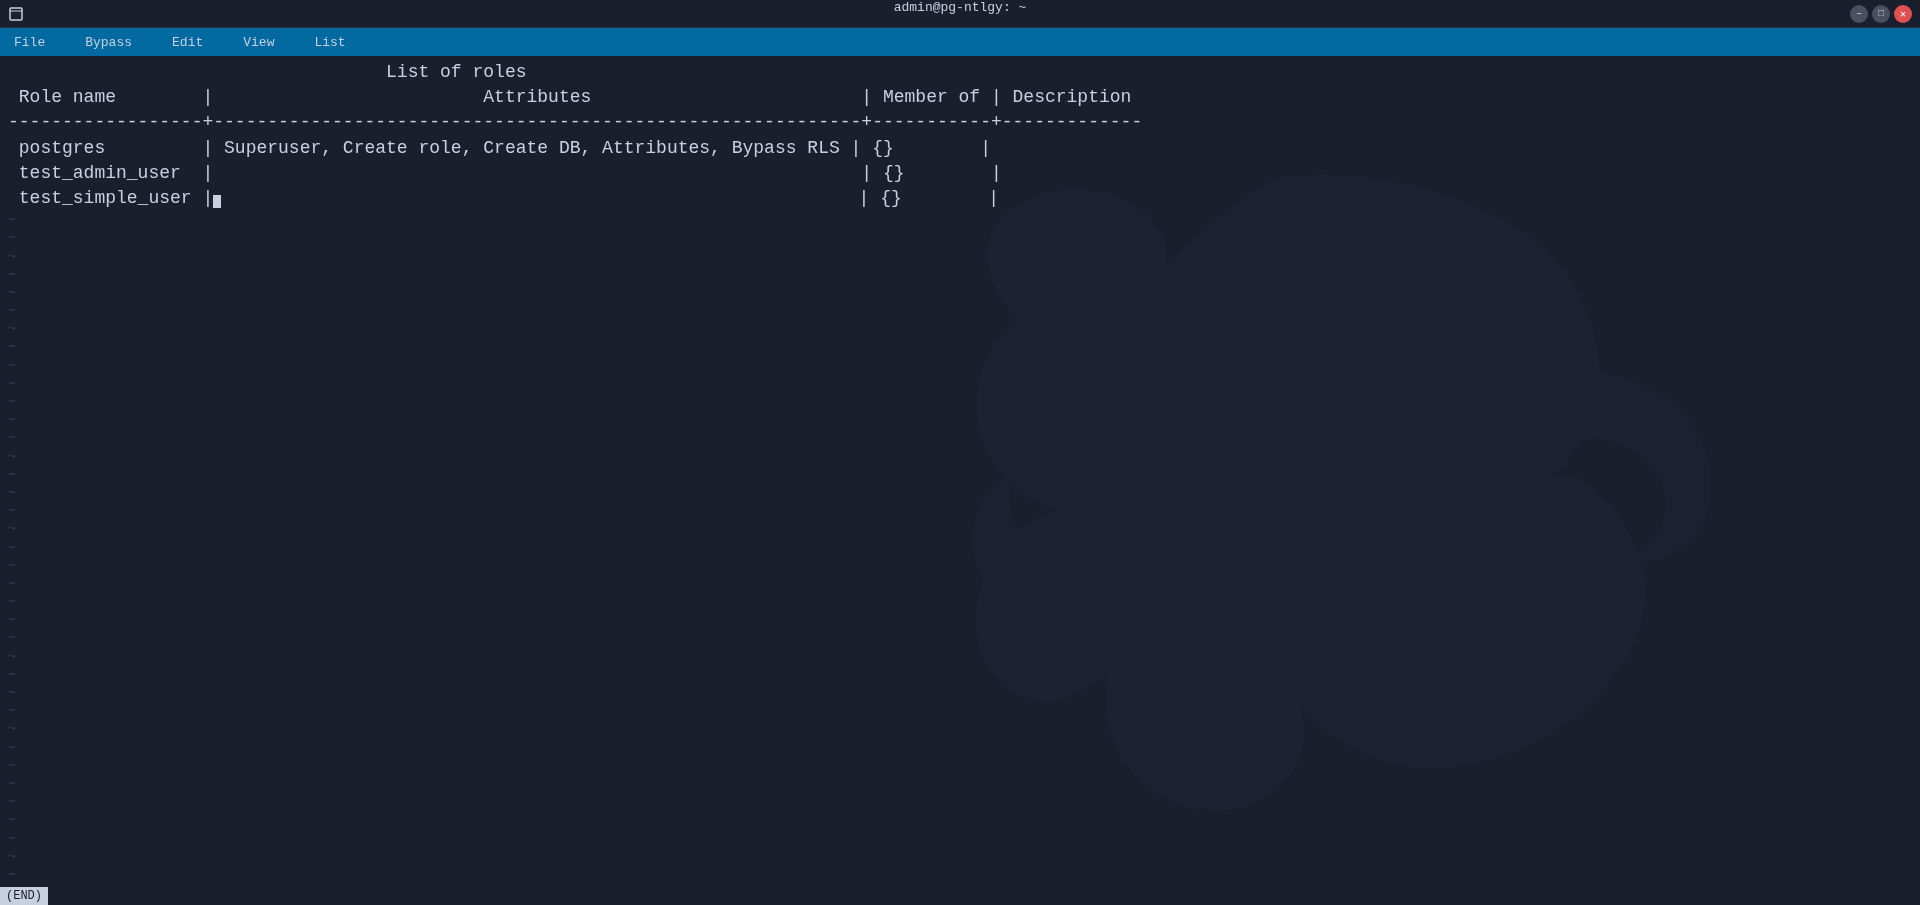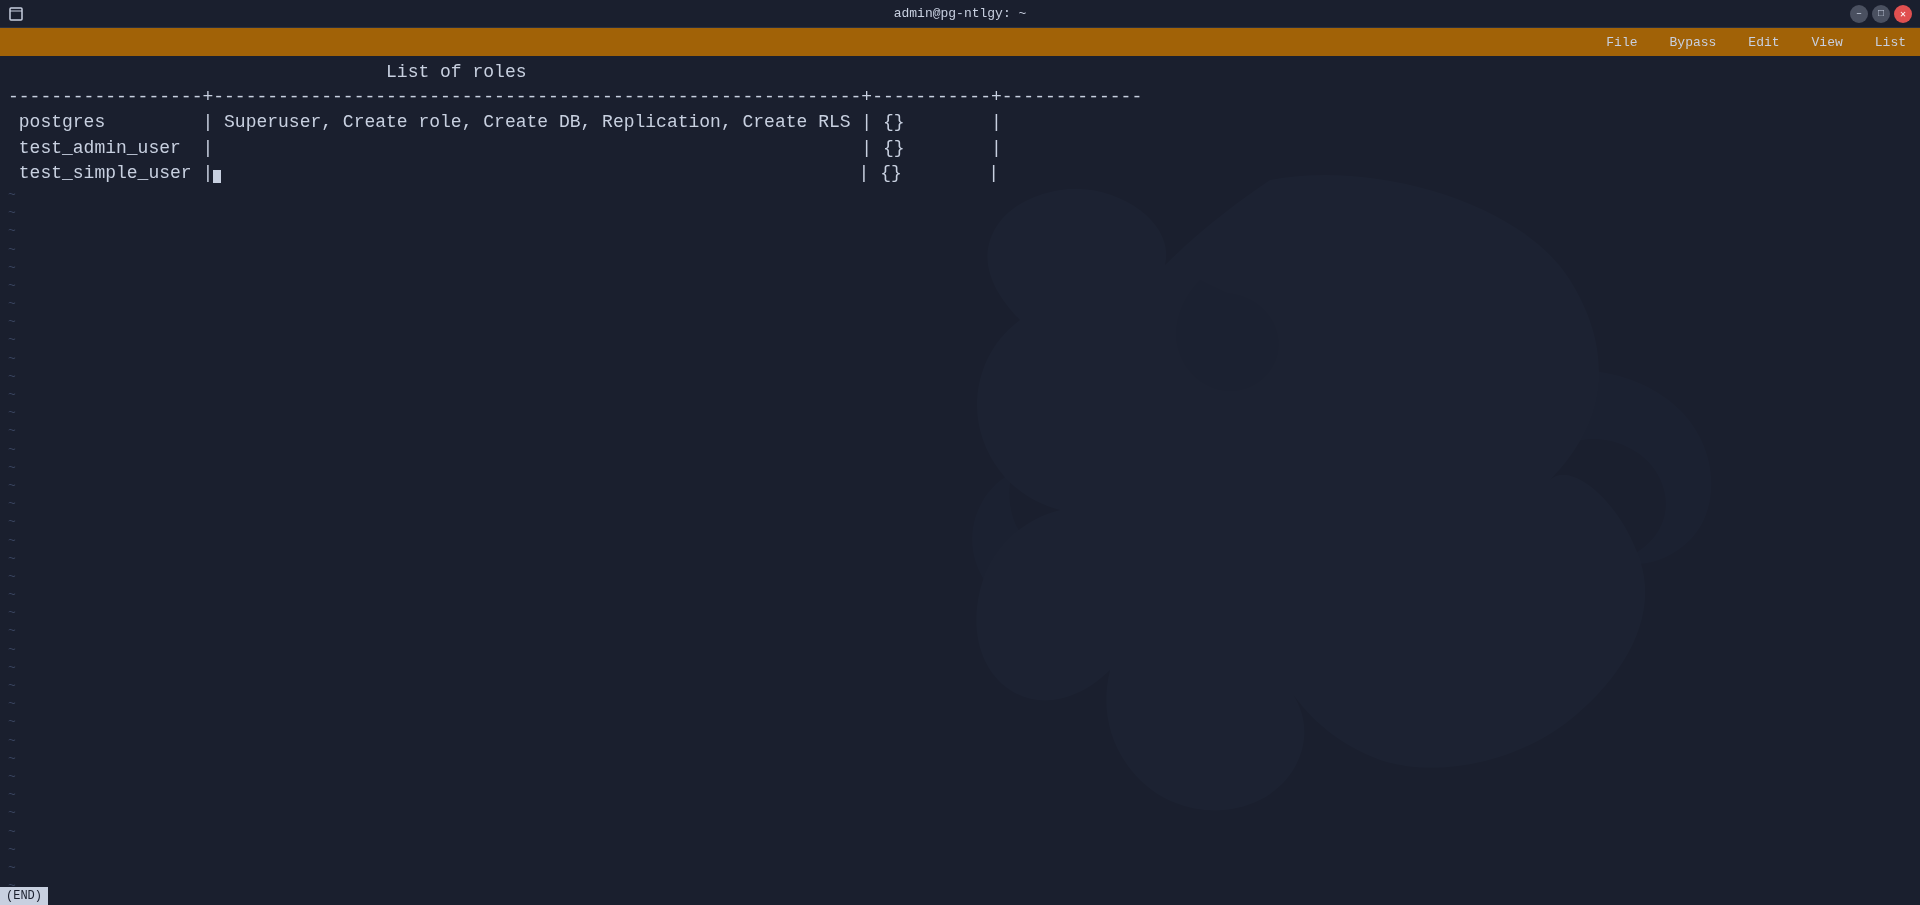--- a/index.html
+++ b/index.html
@@ -29,21 +29,20 @@
       opacity: 0.08;
       pointer-events: none;
       z-index: 0;
     }
 
     .title-bar {
       width: 100%;
       height: 28px;
       background-color: #1a1f2e;
       display: flex;
-      align-items: center;
       justify-content: space-between;
       padding: 0 8px;
       border-bottom: 1px solid #2a3040;
       position: relative;
       z-index: 10;
     }
 
     .title-bar-left {
       display: flex;
       align-items: center;
@@ -84,28 +83,27 @@
       font-size: 10px;
     }
 
     .ctrl-minimize { background-color: #4a5060; color: #c8d0e0; }
     .ctrl-maximize { background-color: #4a5060; color: #c8d0e0; }
     .ctrl-close { background-color: #e05050; color: white; }
 
     .menu-bar {
       width: 100%;
       height: 28px;
-      background-color: #a16207;
+      background-color: #0369a1;
       display: flex;
       align-items: center;
       padding: 0 4px;
-      gap: 12px;
+      gap: 20px;
       position: relative;
       z-index: 10;
-      justify-content: flex-end;
     }
 
     .menu-item {
       padding: 4px 10px;
       color: #c8d0e0;
       font-family: 'Courier New', Courier, monospace;
       font-size: 13px;
       cursor: pointer;
       border-radius: 2px;
     }
@@ -201,22 +199,23 @@
 <div class="menu-bar">
   <div class="menu-item">File</div>
   <div class="menu-item">Bypass</div>
   <div class="menu-item">Edit</div>
   <div class="menu-item">View</div>
   <div class="menu-item">List</div>
 </div>
 
 <div class="terminal-content">
   <div class="pre-content"><span>                                   List of roles
+</span><span> Role name        |                         Attributes                         | Member of | Description 
 </span><span>------------------+------------------------------------------------------------+-----------+-------------
-</span><span> postgres         | Superuser, Create role, Create DB, Replication, Create RLS | {}        | 
+</span><span> postgres         | Superuser, Create role, Create DB, Attributes, Bypass RLS | {}        | 
 </span><span> test_admin_user  |                                                            | {}        | 
 </span><span> test_simple_user |<span class="cursor-block"></span>                                                           | {}        | 
 </span></div>
   <div class="tilde-lines">
     <span class="tilde-line">~</span>
     <span class="tilde-line">~</span>
     <span class="tilde-line">~</span>
     <span class="tilde-line">~</span>
     <span class="tilde-line">~</span>
     <span class="tilde-line">~</span>

